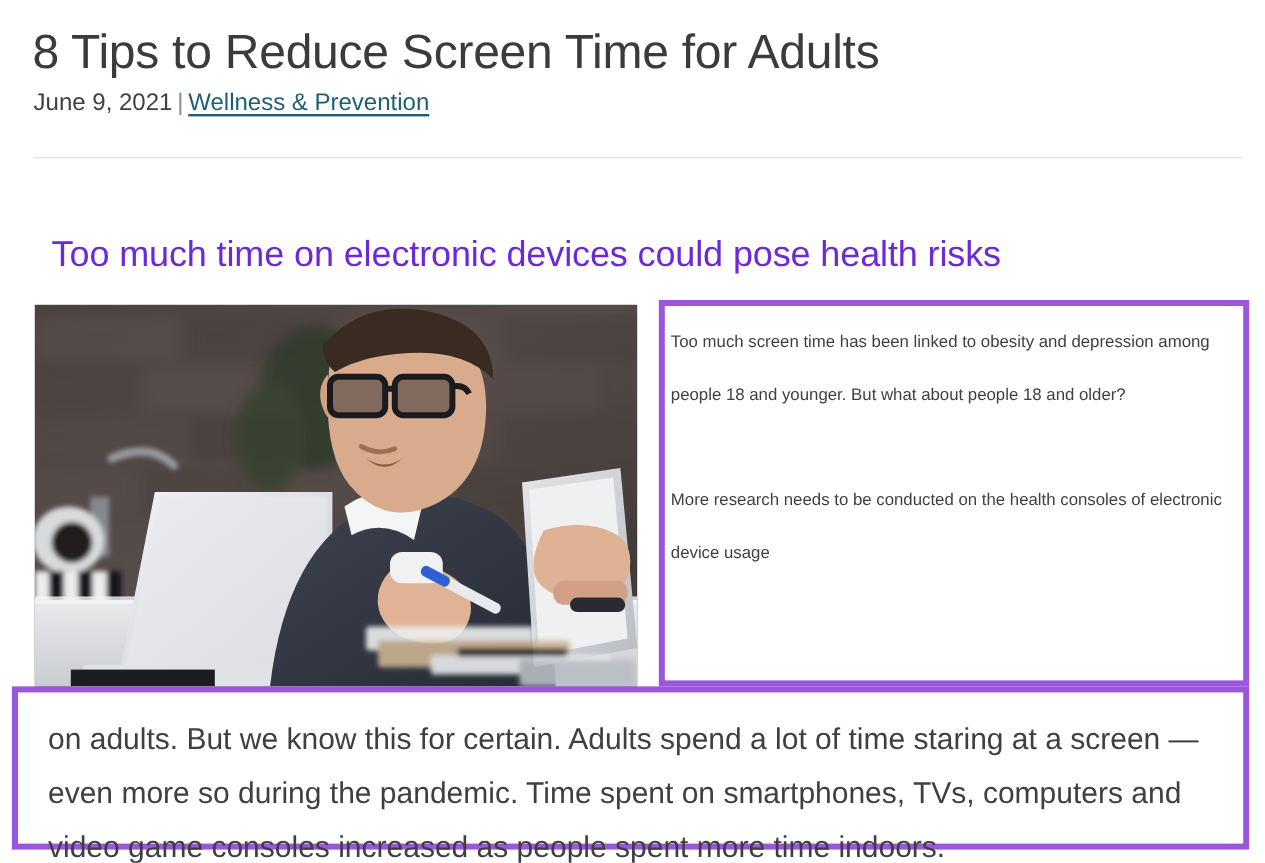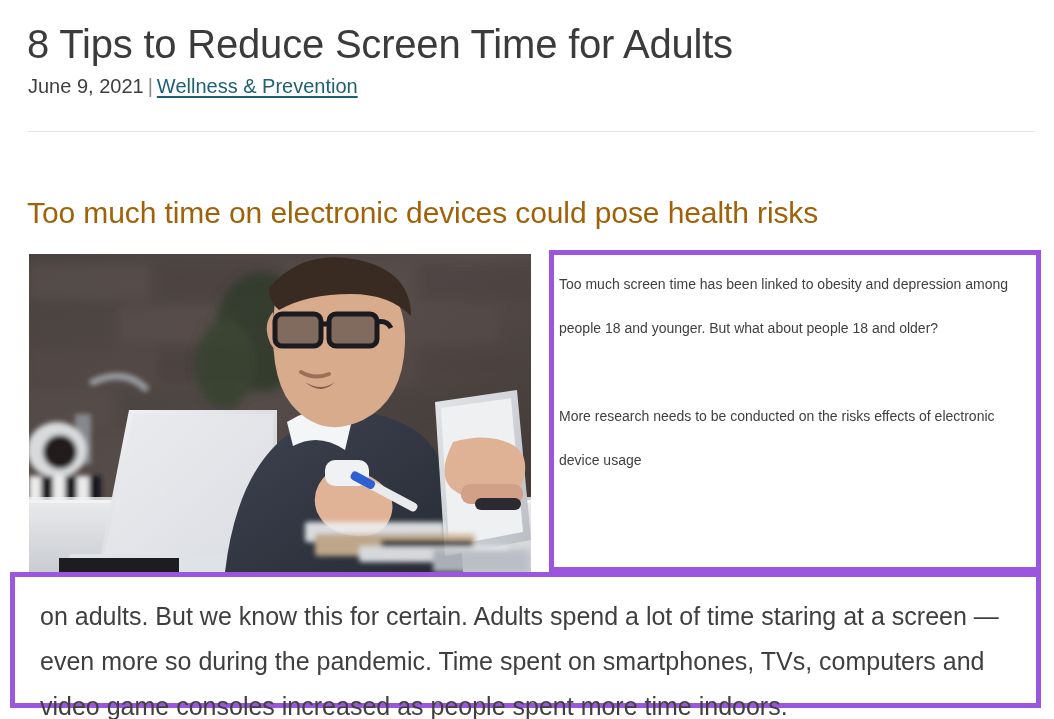--- a/index.html
+++ b/index.html
@@ -64,27 +64,27 @@
     left: 28px;
     top: 131px;
     width: 1007px;
     height: 1px;
     background: #e2e2e2;
   }
 
   
   .subheading {
     position: absolute;
-    left: 27px;
+    left: 43px;
     top: 193px;
     width: 1010px;
     font-size: 30px;
     line-height: 40px;
     font-weight: 400;
-    color: #a16207;
+    color: #6d28d9;
     margin: 0;
     white-space: nowrap;
     letter-spacing: -0.1px;
   }
 
   
   .photo {
     position: absolute;
     left: 29px;
     top: 254px;
@@ -286,21 +286,21 @@
         <rect x="352" y="286" width="92" height="7" rx="3" fill="#2b2b2f"></rect>
         <rect x="404" y="296" width="96" height="22" fill="#b9bec4"></rect>
       </g>
     </svg>
   </div>
 
   <div class="highlight-box box-right"></div>
 
   <div class="right-col">
     <p>Too much screen time has been linked to obesity and depression among people 18 and younger. But what about people 18 and older?</p>
-    <p class="gap">More research needs to be conducted on the risks effects of electronic device usage</p>
+    <p class="gap">More research needs to be conducted on the health consoles of electronic device usage</p>
   </div>
 
   <div class="highlight-box box-bottom"></div>
 
   <div class="bottom-col">
     <p>on adults. But we know this for certain. Adults spend a lot of time staring at a screen — even more so during the pandemic. Time spent on smartphones, TVs, computers and video game consoles increased as people spent more time indoors.</p>
   </div>
 
 </div>
 

